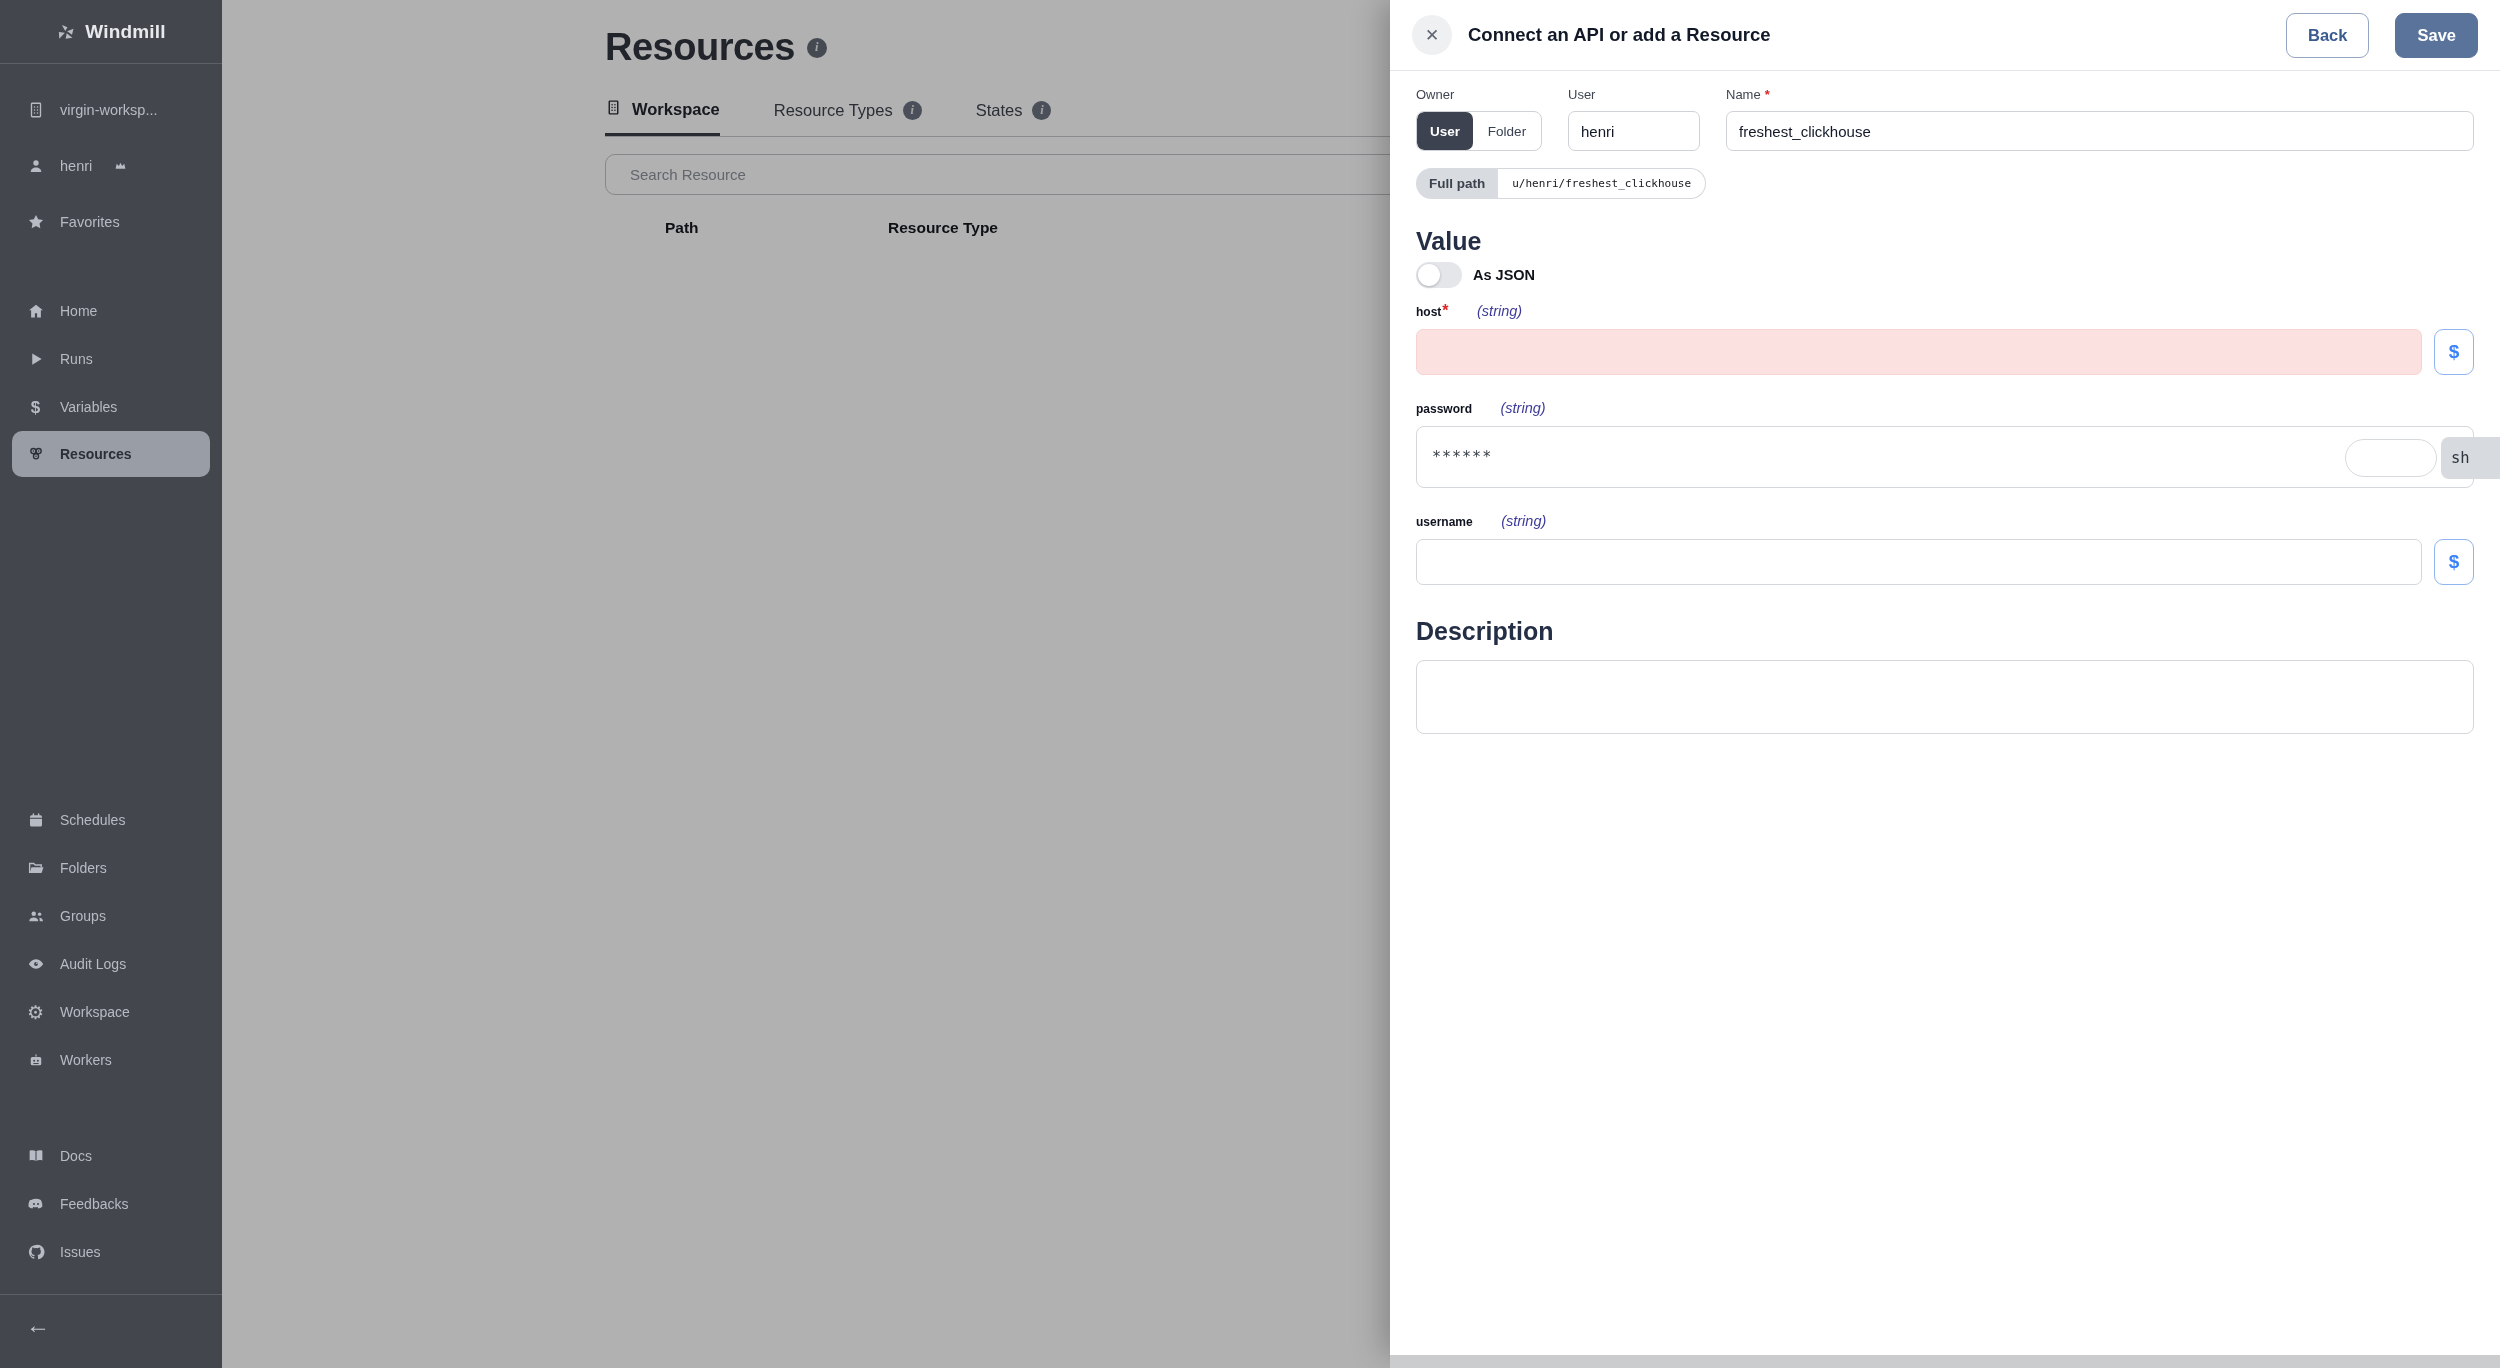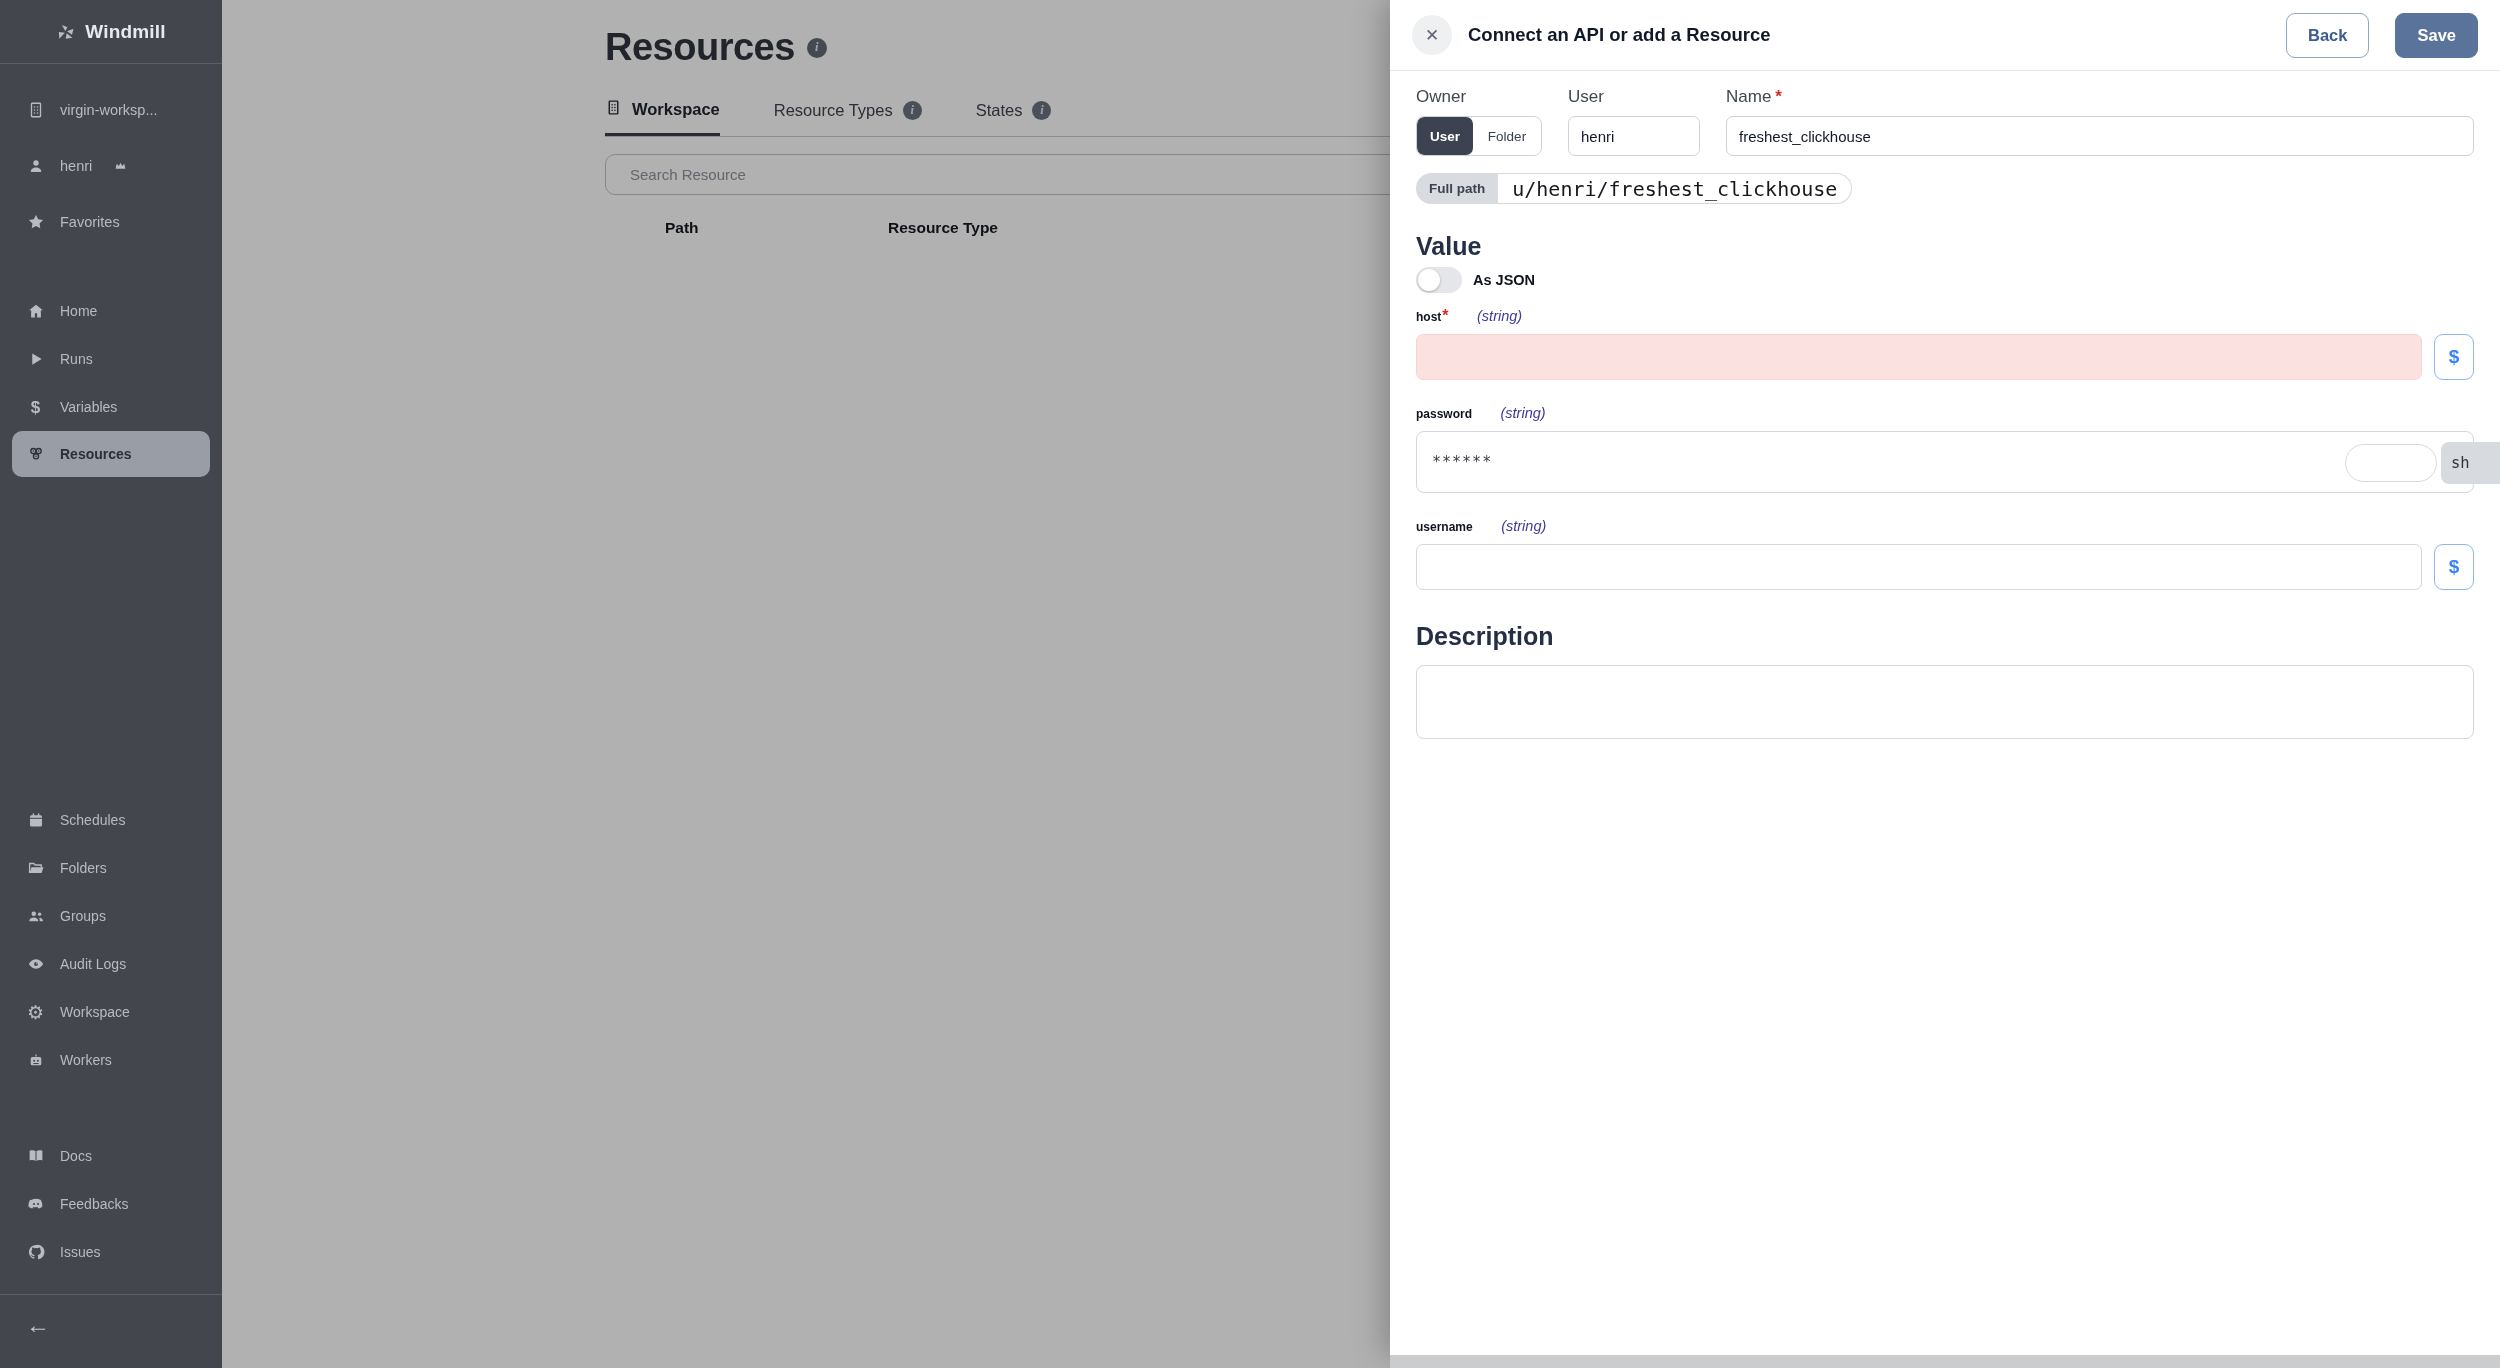--- a/index.html
+++ b/index.html
@@ -47,31 +47,31 @@
 
   
   .drawer { position:absolute; left:1390px; top:0; width:1110px; height:1355px; background:#ffffff; z-index:10; box-shadow:-6px 0 30px rgba(0,0,0,.25); }
   .drawer-head { height:71px; border-bottom:1px solid #e2e5e9; display:flex; align-items:center; padding:0 22px; gap:16px; }
   .close-btn { width:40px; height:40px; border-radius:50%; background:#eef0f2; border:none; color:#5f6673; font-size:17px; display:grid; place-items:center; cursor:pointer; }
   .drawer-title { flex:1; font-size:18.5px; font-weight:700; color:#111827; }
   .btn-back { height:45px; padding:0 21px; border:1.5px solid #93a5c0; border-radius:9px; background:#fff; color:#3a5c90; font-weight:700; font-size:16.5px; cursor:pointer; font-family:inherit; }
   .btn-save { height:45px; padding:0 21px; border:1.5px solid #5a739b; border-radius:9px; background:#5a739b; color:#fff; font-weight:700; font-size:16.5px; margin-left:10px; cursor:pointer; font-family:inherit; }
   .drawer-body { padding:16px 26px 0 26px; }
   .meta-row { display:flex; gap:26px; }
-  .meta-label { font-size:17px; color:#3f4652; margin-bottom:9px; }
+  .meta-label { font-size:13px; color:#3f4652; margin-bottom:9px; }
   .req { color:#dc2626; font-weight:700; margin-left:4px; }
   .seg { display:inline-flex; border:1px solid #cfd3d8; border-radius:8px; overflow:hidden; height:40px; background:#fff; }
   .seg-opt { display:grid; place-items:center; font-size:13.5px; cursor:pointer; }
   .seg-opt.sel { background:#3c4250; color:#fff; font-weight:700; width:56px; border-radius:7px; }
   .seg-opt.unsel { color:#374151; width:68px; }
   .tinput { height:40px; border:1px solid #cfd3d8; border-radius:7px; font-size:15px; color:#111827; padding:0 12px; background:#fff; width:100%; outline:none; font-family:"Liberation Sans",sans-serif; }
   .col-user { width:132px; } .col-name { flex:1; }
   .fullpath { margin-top:17px; display:inline-flex; height:31px; }
   .fp-label { background:#d8dbdf; color:#3c434e; font-size:13.5px; font-weight:700; padding:0 13px; display:flex; align-items:center; border-radius:16px 0 0 16px; }
-  .fp-value { background:#fff; border:1px solid #d4d7db; border-left:none; border-radius:0 16px 16px 0; font-family:"DejaVu Sans Mono",monospace; font-size:20px; color:#15181d; padding:0 14px; display:flex; align-items:center; }
+  .fp-value { background:#fff; border:1px solid #d4d7db; border-left:none; border-radius:0 16px 16px 0; font-family:"DejaVu Sans Mono",monospace; font-size:11px; color:#15181d; padding:0 14px; display:flex; align-items:center; }
   .h2 { font-size:25px; font-weight:800; color:#242e45; }
   .value-h { margin-top:28px; }
   .asjson-row { margin-top:6px; display:flex; align-items:center; gap:11px; }
   .toggle { width:46px; height:26px; background:#e4e6ea; border-radius:13px; position:relative; cursor:pointer; }
   .toggle .knob { position:absolute; left:2px; top:2px; width:22px; height:22px; border-radius:50%; background:#fff; box-shadow:0 1px 3px rgba(0,0,0,.25); }
   .asjson-label { font-size:14.5px; font-weight:600; color:#10131a; }
   .fblock { margin-top:14px; }
   .fblock + .fblock { margin-top:24px; }
   .f-label { font-size:12px; font-weight:700; color:#0f1320; }
   .f-type { font-style:italic; color:#3d3a99; font-size:14.5px; margin-left:24px; font-weight:500; }

